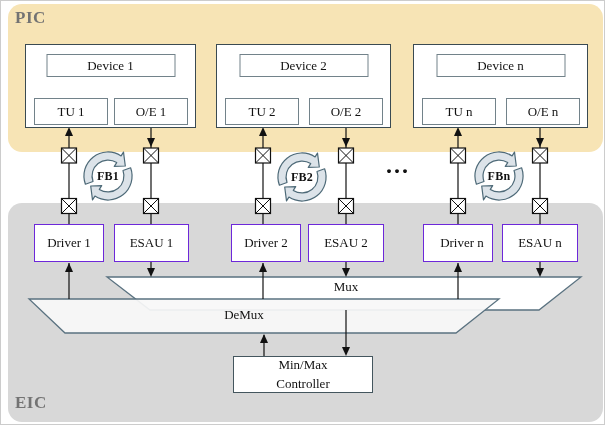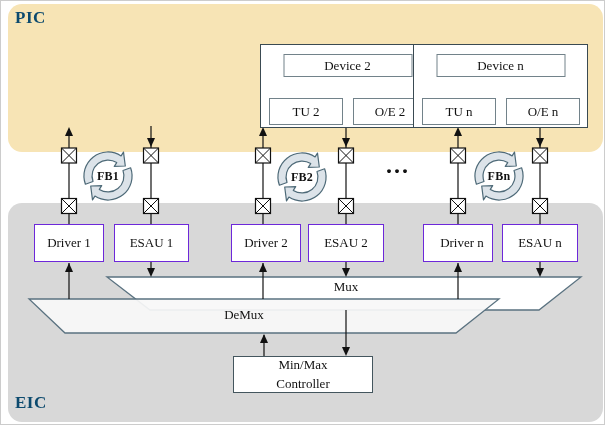--- a/index.html
+++ b/index.html
@@ -7,29 +7,29 @@
     position:relative; width:605px; height:425px;
     background:#ffffff; overflow:hidden;
     border:1px solid #cccccc; box-sizing:border-box;
     font-family:"Liberation Serif", serif; color:#111;
   }
   .region { position:absolute; border-radius:14px; }
   .region-pic { left:7px; top:3px; width:595px; height:148px; background:#F7E4B5; }
   .region-eic { left:7px; top:202px; width:595px; height:219px; background:#D8D8D8; }
   .region-title {
     position:absolute; font-weight:bold; font-size:17px; letter-spacing:0.5px;
-    z-index:6; color:#0c4a6e;
+    z-index:6; color:#737373;
   }
   .svg-layer { position:absolute; left:0; top:0; z-index:2; }
   .block {
     position:absolute; top:43px; height:84px; background:#ffffff;
     border:1.4px solid #3A4A52; box-sizing:border-box; z-index:3;
   }
   .block-1 { left:24px;  width:171px; }
-  .block-2 { left:215px; width:175px;margin-left:44px; }
+  .block-2 { left:215px; width:175px; }
   .block-n { left:412px; width:175px; }
   .device-box {
     position:absolute; left:50%; transform:translateX(-50%); top:9px;
     width:129px; height:23px; background:#fff; border:1px solid #72828A;
     box-sizing:border-box; display:flex; align-items:center; justify-content:center;
     font-size:13px;
   }
   .sub-box {
     position:absolute; bottom:2px; width:74px; height:27px; background:#fff;
     border:1px solid #72828A; box-sizing:border-box;
@@ -150,20 +150,31 @@
         <use href="#fb-cycle"></use>
       </g>
     <g transform="translate(301,176)">
         <use href="#fb-cycle"></use>
       </g>
     <g transform="translate(498,175)">
         <use href="#fb-cycle"></use>
       </g>
   </svg>
 
+  <div class="block block-1">
+    <div class="device-box">
+      <span>Device 1</span>
+    </div>
+    <div class="sub-box sub-tu">
+      <span>TU 1</span>
+    </div>
+    <div class="sub-box sub-oe">
+      <span>O/E 1</span>
+    </div>
+  </div>
   <div class="block block-2">
     <div class="device-box">
       <span>Device 2</span>
     </div>
     <div class="sub-box sub-tu">
       <span>TU 2</span>
     </div>
     <div class="sub-box sub-oe">
       <span>O/E 2</span>
     </div>

